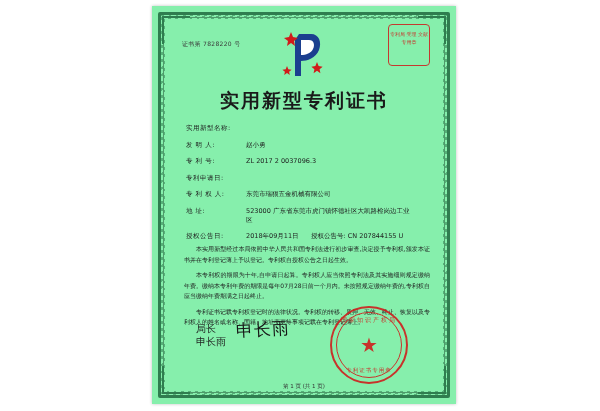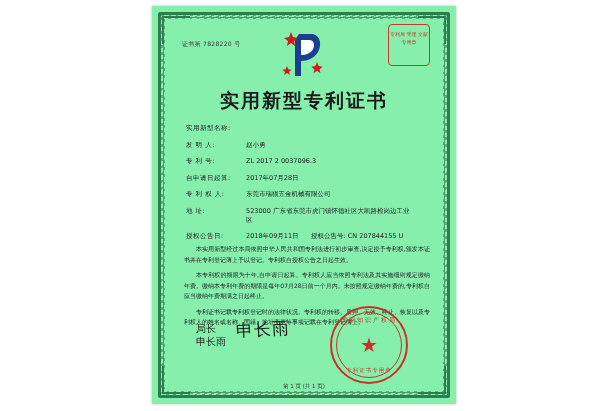--- a/index.html
+++ b/index.html
@@ -283,22 +283,21 @@
         <span class="label">发 明 人:</span>
         <span class="value">赵小勇</span>
       </div>
 
       <div class="field">
         <span class="label">专 利 号:</span>
         <span class="value">ZL 2017 2 0037096.3</span>
       </div>
 
       <div class="field">
-        <span class="label">自申请日起算:</span>
-        <span class="value">2017年07月28日</span>
+        <span class="label">专利申请日:</span>
       </div>
 
       <div class="field">
         <span class="label">专 利 权 人:</span>
         <span class="value">东莞市瑞狠五金机械有限公司</span>
       </div>
 
       <div class="field">
         <span class="label">地 址:</span>
         <span class="value">

